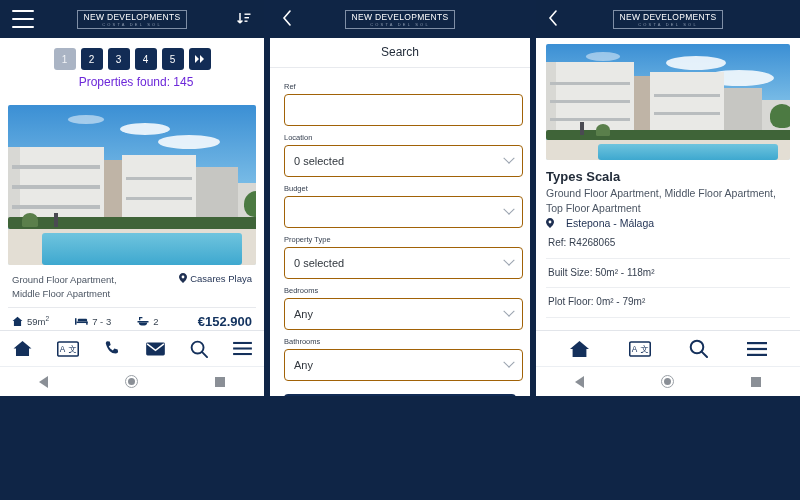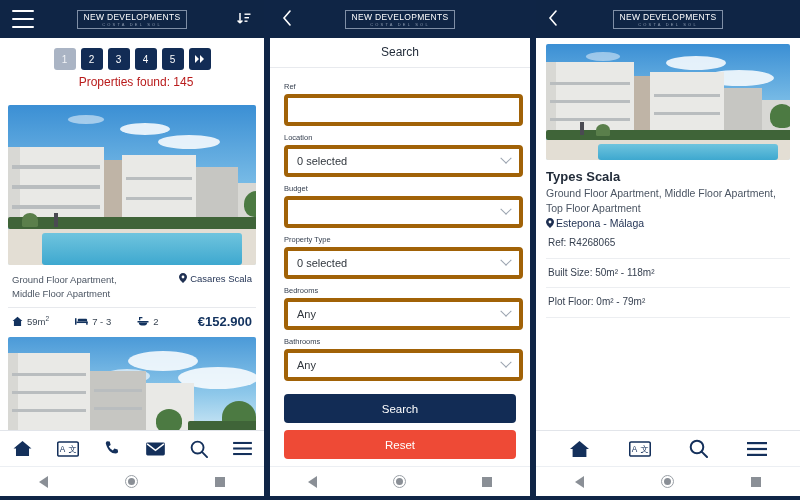--- a/index.html
+++ b/index.html
@@ -8,21 +8,21 @@
     font-family: "Liberation Sans", sans-serif;
     background: #0f2546;
     overflow: hidden;
   }
   .screens {
     display: flex;
     width: 800px; height: 500px;
   }
   .panel {
     position: relative;
-    height: 496px;
+    height: 396px;
     background: #ffffff;
     display: flex;
     flex-direction: column;
     overflow: hidden;
   }
   .panel.p1 { width: 264px; }
   .divider { width: 6px; background: #0f2546; height: 500px; flex: 0 0 6px; }
   .panel.p2 { width: 260px; }
   .panel.p3 { width: 264px; }
 
@@ -80,21 +80,21 @@
   }
   .pg {
     width: 22px; height: 22px; border-radius: 3px;
     background: #122c55; color: #fff;
     font-size: 10px; display: flex; align-items: center; justify-content: center;
     cursor: pointer;
   }
   .pg.active { background: #aab4c4; color: #f2f4f7; }
   .pg.next { font-size: 9px; letter-spacing: -1px; }
   .found {
-    text-align: center; color: #b91c1c; font-size: 12px;
+    text-align: center; color: #6d28d9; font-size: 12px;
     padding: 3px 0 8px 8px;
   }
   .card { padding: 8px 8px; }
   .photo {
     height: 160px; width: 100%; border-radius: 2px; overflow: hidden;
     position: relative;
   }
   .photo.ph2 { height: 95px; }
   .card-meta {
     display: flex; justify-content: space-between;
@@ -134,21 +134,21 @@
   
   .p2-title {
     text-align: center; font-size: 12px; color: #1f2937;
     padding: 7px 0 8px 0; border-bottom: 1px solid #e8eaee;
     flex: 0 0 auto;
   }
   .form { padding: 14px 7px 0 14px; flex: 1 1 auto; }
   .field { margin-bottom: 7px; }
   .flabel { font-size: 7.5px; color: #374151; margin-bottom: 3px; display: block; }
   .fbox {
-    height: 30px; border: 4px solid #a16207; border-radius: 4px;
+    height: 30px; border: 1px solid #a16207; border-radius: 4px;
     background: #fff; display: flex; align-items: center;
     padding: 0 9px; font-size: 11px; color: #30363d;
     position: relative;
   }
   .fbox.tall { height: 32px; }
   .chev {
     margin-left: auto; width: 8px; height: 8px;
     border-right: 1.6px solid #9aa3af; border-bottom: 1.6px solid #9aa3af;
     transform: rotate(45deg) translate(-2px,-2px);
   }
@@ -159,21 +159,21 @@
     font-size: 11.5px; color: #fff; margin-bottom: 7px; cursor: pointer;
   }
   .btn.search { background: #122c55; }
   .btn.reset { background: #ee4a36; }
 
   
   .p3-body { flex: 1 1 auto; padding: 6px 10px 0 10px; overflow: hidden; }
   .hero { height: 116px; width: 100%; border-radius: 2px; overflow: hidden; position: relative; }
   .d-title { font-size: 13px; font-weight: bold; color: #1f2937; margin-top: 9px; }
   .d-types { font-size: 10.5px; color: #4b5563; line-height: 1.45; margin-top: 2px; }
-  .d-loc { font-size: 10.5px; color: #1f3052; margin-top: 1px; display: flex; align-items: center; gap: 2px; }
+  .d-loc { font-size: 10.5px; color: #1f3052; margin-top: 1px; display: flex; align-items: center; gap: 12px; }
   .d-price {
     text-align: center; color: #12325e; font-weight: bold;
     font-size: 17px; padding: 9px 0 10px 0;
     border-bottom: 1px solid #e7e9ed;
   }
   .d-row {
     font-size: 10px; color: #374151; line-height: 1.45;
     padding: 7px 2px; border-bottom: 1px solid #eceef1;
   }
 
@@ -262,21 +262,21 @@
           <div class="green" style="left:14px;top:108px;width:16px;height:14px;border-radius:50% 50% 10% 10%;"></div>
         </div>
 
         <div class="card-meta">
           <div class="card-types">Ground Floor Apartment, Middle Floor Apartment</div>
           <div class="card-loc">
             <svg width="8" height="10" viewBox="0 0 8 10">
                 <path d="M4 0C1.8 0 0 1.8 0 4c0 2.8 4 6 4 6s4-3.2 4-6c0-2.2-1.8-4-4-4z" fill="#1f3052"></path>
                 <circle cx="4" cy="4" r="1.4" fill="#fff"></circle>
               </svg>
-            <span>Casares Scala</span>
+            <span>Casares Playa</span>
           </div>
         </div>
 
         <div class="card-stats">
           <div class="stat">
             <svg width="11" height="11" viewBox="0 0 12 12">
                 <path d="M6 .8 11.4 5.4h-1.5V11H2.1V5.4H.6z" fill="#12325e"></path>
               </svg>
             <span><span>59m</span><sup>2</sup></span>
           </div>

